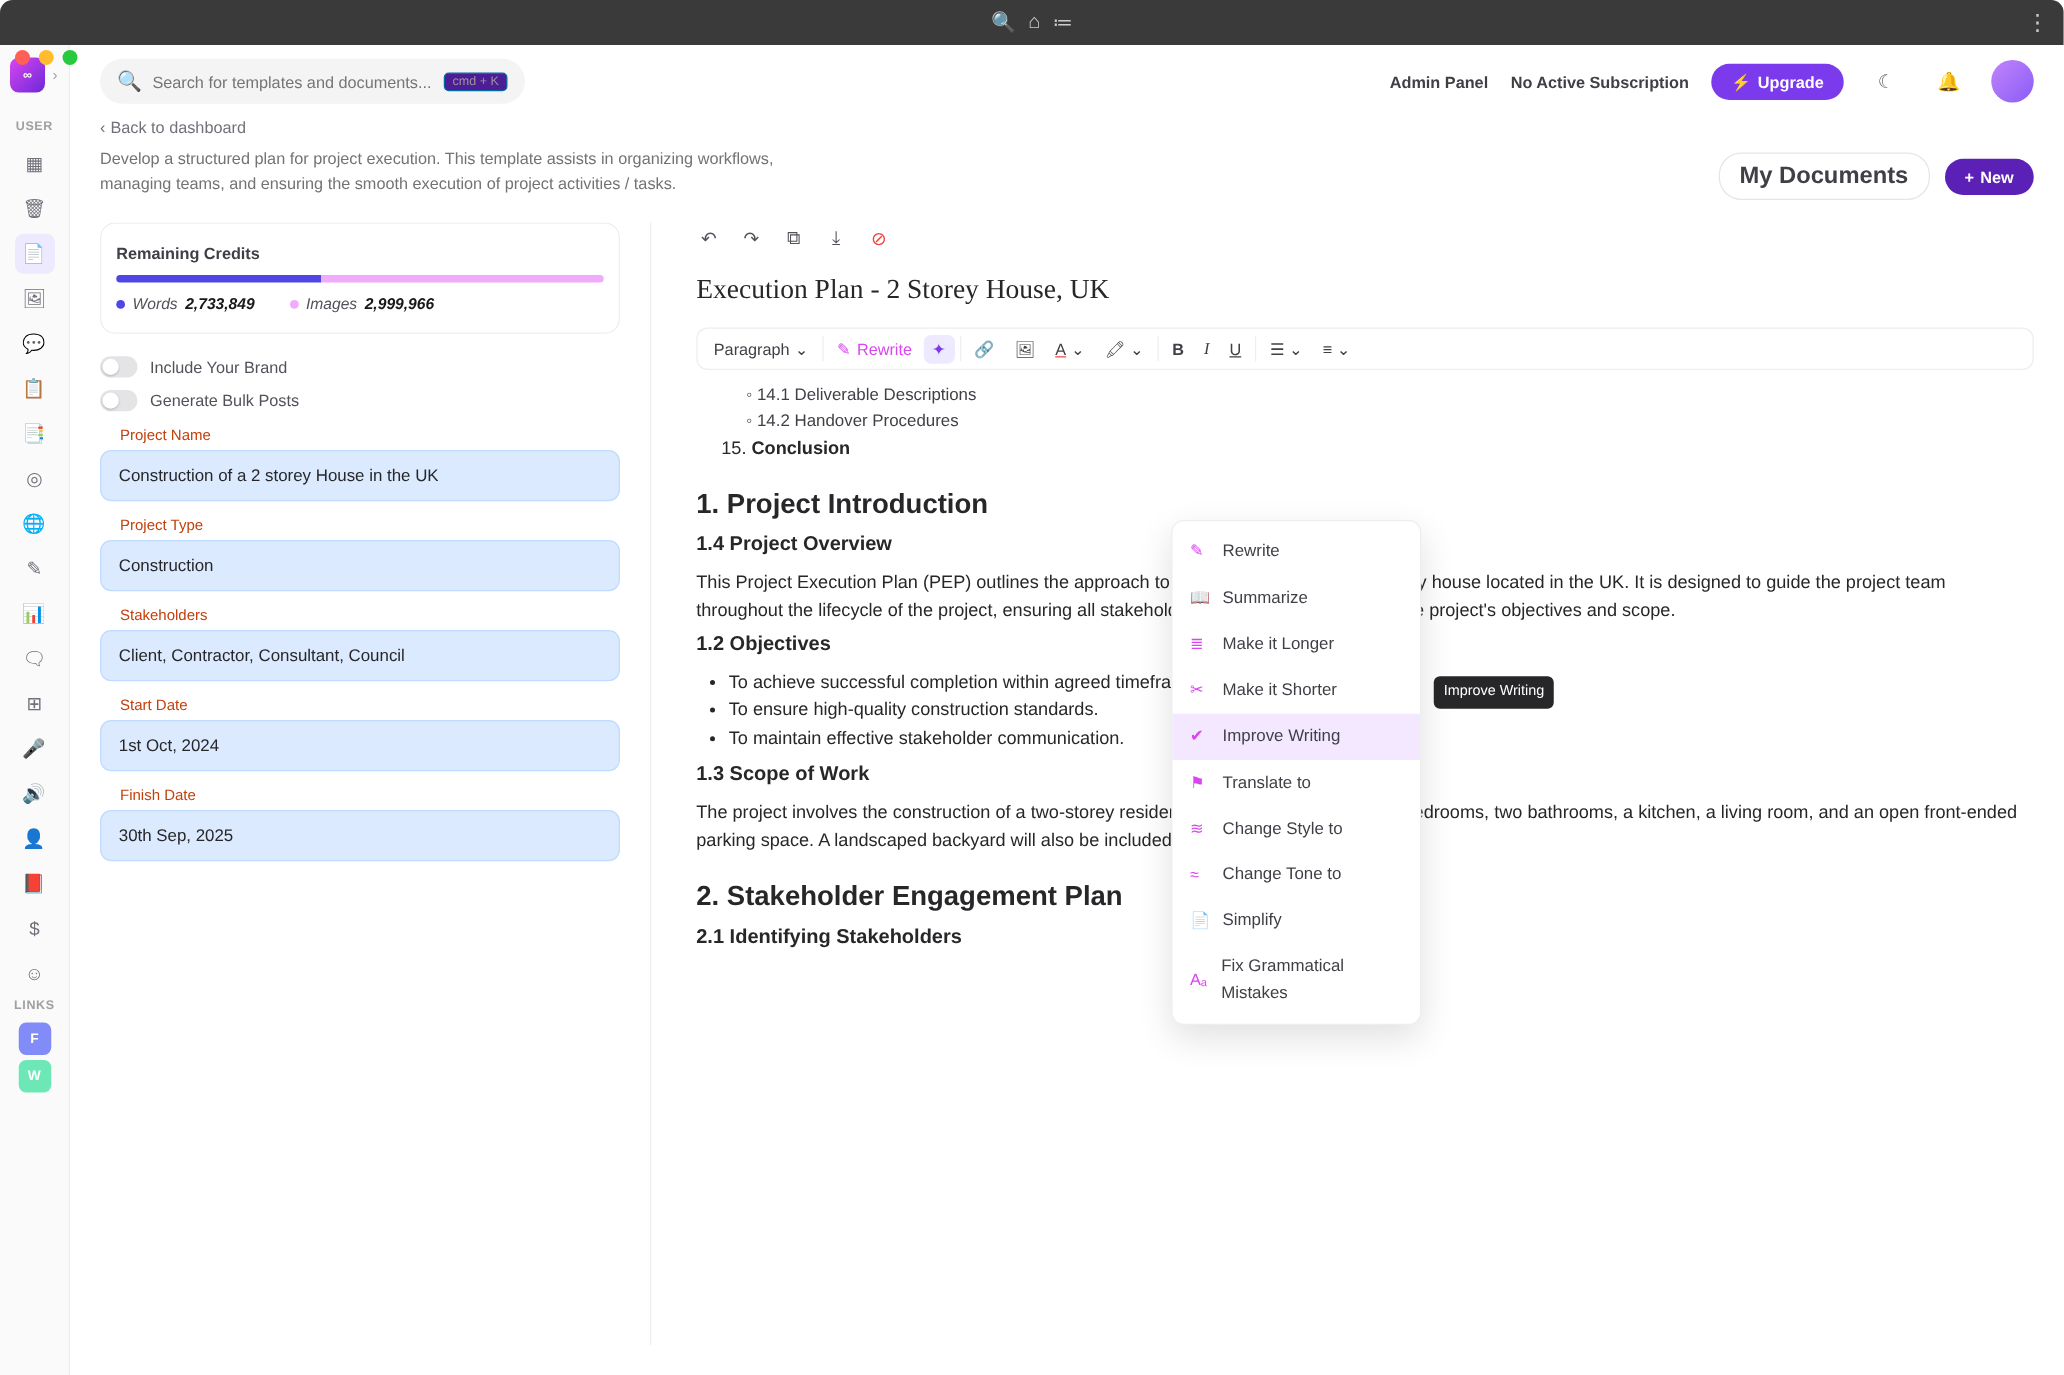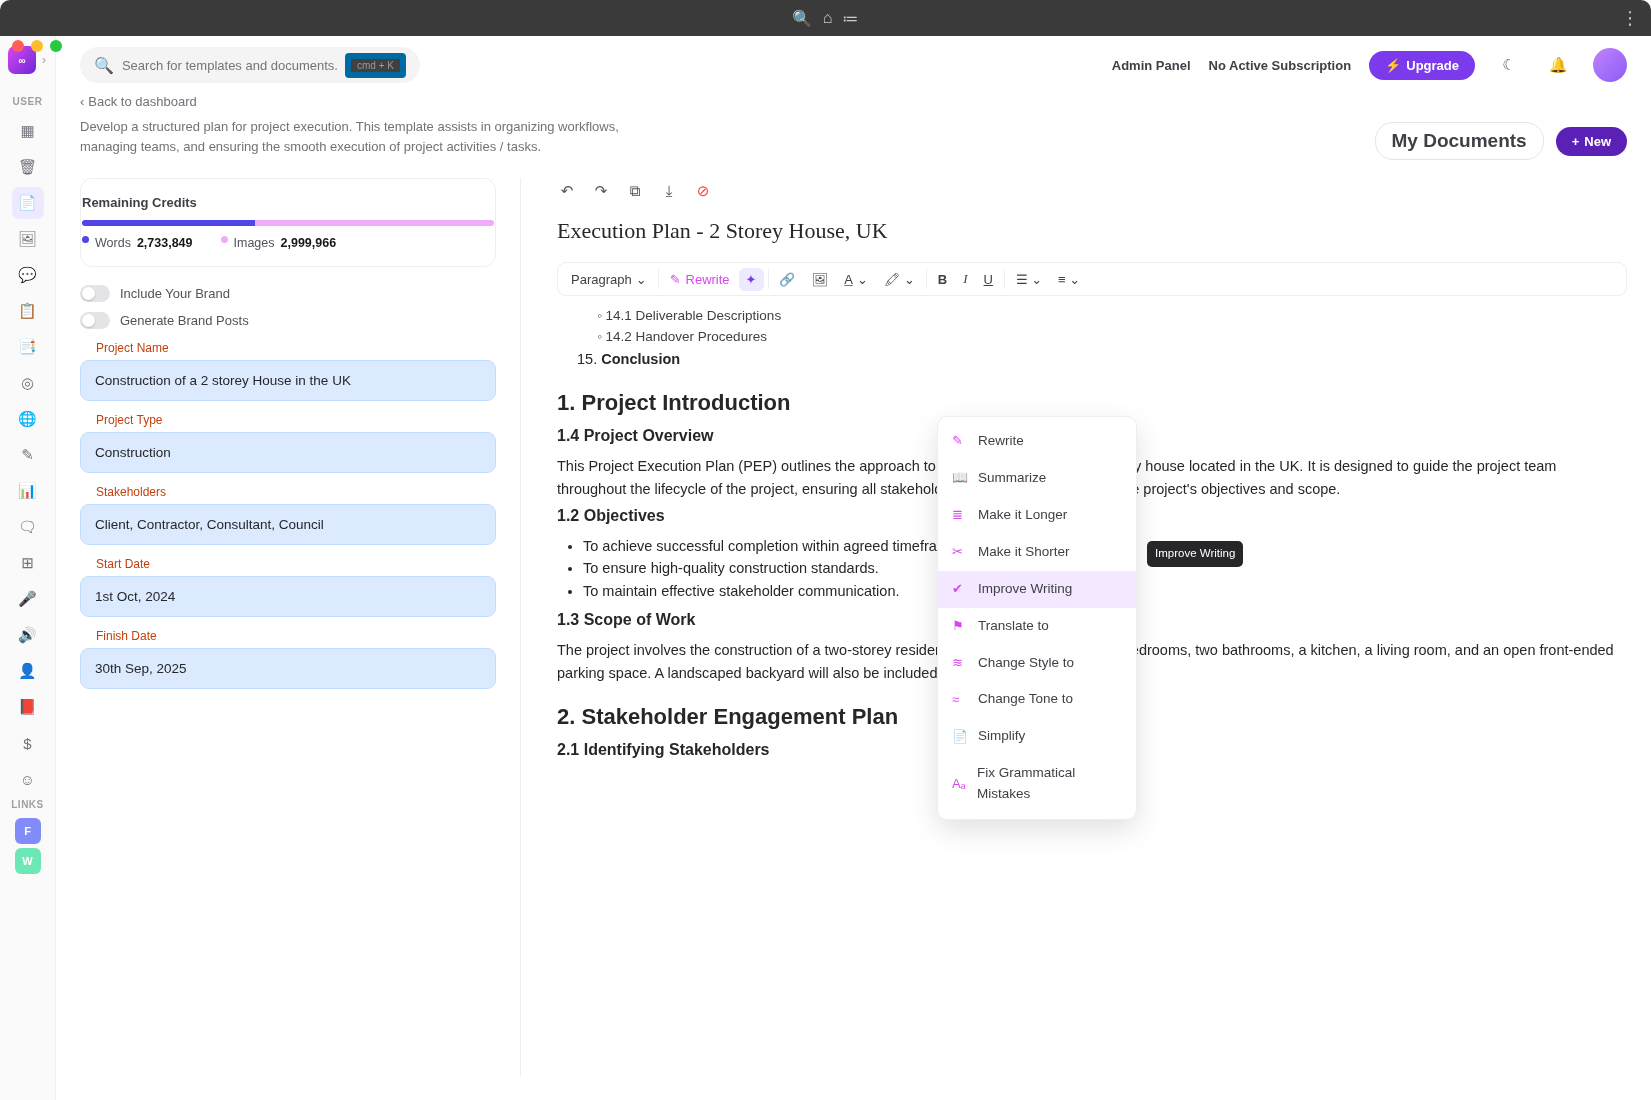--- a/index.html
+++ b/index.html
@@ -20,39 +20,39 @@
 .rail-section { font-size:10px; color:#a0a0a0; letter-spacing:.5px; margin:0 0 4px; font-weight:600; }
 .rail-icon { width:32px; height:32px; border-radius:7px; display:flex; align-items:center; justify-content:center; color:#71717a; cursor:pointer; font-size:15px; }
 .rail-icon.active { background:#ede9fe; color:#6d28d9; }
 .rail-links-item{width:26px;height:26px;border-radius:6px;background:#a5b4fc;color:#fff;font-size:11px;font-weight:700;display:flex;align-items:center;justify-content:center;cursor:pointer;}
 
 .main { flex:1; display:flex; flex-direction:column; }
 
 .topbar { height:58px; display:flex; align-items:center; padding:0 24px; gap:16px; }
 .search { background:#f4f4f5; border-radius:20px; height:36px; display:flex; align-items:center; padding:0 14px; gap:8px; color:#a1a1aa; width:340px; }
 .search input { border:none; background:transparent; outline:none; flex:1; font-size:13px; color:#555; }
-.kbd { background:#404040; border:6px solid #0369a1; border-radius:4px; padding:1px 6px; font-size:10px; color:#999; }
+.kbd { background:#4c1d95; border:1px solid #0369a1; border-radius:4px; padding:1px 6px; font-size:10px; color:#999; }
 .topbar-right { margin-left:auto; display:flex; align-items:center; gap:18px; }
 .top-link { color:#3f3f46; font-size:13px; font-weight:600; cursor:pointer; }
 .upgrade-btn { background:#7c3aed; color:#fff; border-radius:18px; padding:7px 16px; font-size:13px; font-weight:600; display:flex; align-items:center; gap:5px; cursor:pointer; }
 .icon-btn { width:32px; height:32px; border-radius:50%; display:flex; align-items:center; justify-content:center; color:#666; cursor:pointer; font-size:15px;}
 .avatar { width:34px; height:34px; border-radius:50%; background:linear-gradient(135deg,#c084fc,#8b5cf6); cursor:pointer; }
 
 .content { display:flex; flex:1; padding:0 24px 24px; gap:0; overflow:hidden; }
 
 .left-col { width:440px; padding-right:24px; }
 .back-link { color:#71717a; font-size:13px; display:flex; align-items:center; gap:4px; margin-bottom:8px; cursor:pointer; }
 .page-title { font-size:30px; font-weight:800; color:#18181b; margin-bottom:6px; }
 .page-desc { font-size:13px; color:#737373; line-height:1.5; max-width:540px; margin-bottom:22px; }
 
-.credits-card { border:1px solid #eee; border-radius:12px; padding:16px 1px; margin-bottom:18px; }
+.credits-card { border:1px solid #eee; border-radius:12px; padding:16px 12px; margin-bottom:18px; }
 .credits-title { font-size:13px; font-weight:600; color:#3f3f46; margin-bottom:10px; }
 .credit-bar { height:6px; border-radius:4px; background:linear-gradient(90deg,#4f46e5 0%,#4f46e5 42%,#f0abfc 42%,#f0abfc 100%); margin-bottom:10px; }
 .credit-row { display:flex; gap:28px; font-size:12.5px; }
-.credit-row > span { display:flex; gap:6px;}
+.credit-row > span { display:flex; align-items:center; gap:6px;font-style:italic;}
 .dot { width:7px; height:7px; border-radius:50%; display:inline-block;}
 .dot-blue{background:#4f46e5;} .dot-pink{background:#f0abfc;}
 .cred-label{color:#52525b;} .cred-val{font-weight:700; color:#18181b;}
 
 .toggle-row { display:flex; align-items:center; gap:10px; margin:10px 0; font-size:13px; color:#52525b; }
 .toggle { width:30px; height:17px; background:#e4e4e7; border-radius:10px; position:relative; cursor:pointer; }
 .toggle::after{content:'';position:absolute;width:13px;height:13px;background:#fff;border-radius:50%;top:2px;left:2px;box-shadow:0 1px 2px rgba(0,0,0,.2);}
 
 .form-label { font-size:12px; color:#c2410c; margin:12px 16px 5px; }
 .form-input { width:100%; background:#dbeafe; border:1px solid #bfdbfe; border-radius:9px; padding:12px 14px; font-size:13.5px; color:#27272a; }
@@ -193,21 +193,21 @@
               </span>
           </div>
         </div>
 
         <div class="toggle-row">
             <div class="toggle"></div>
             <span>Include Your Brand</span>
           </div>
         <div class="toggle-row">
             <div class="toggle"></div>
-            <span>Generate Brand Posts</span>
+            <span>Generate Bulk Posts</span>
           </div>
 
         <div class="form-label">Project Name</div>
         <input class="form-input" value="Construction of a 2 storey House in the UK" style="">
         <div class="form-label">Project Type</div>
         <input class="form-input" value="Construction" style="">
         <div class="form-label">Stakeholders</div>
         <input class="form-input" value="Client, Contractor, Consultant, Council" style="">
         <div class="form-label">Start Date</div>
         <input class="form-input" value="1st Oct, 2024" style="">

